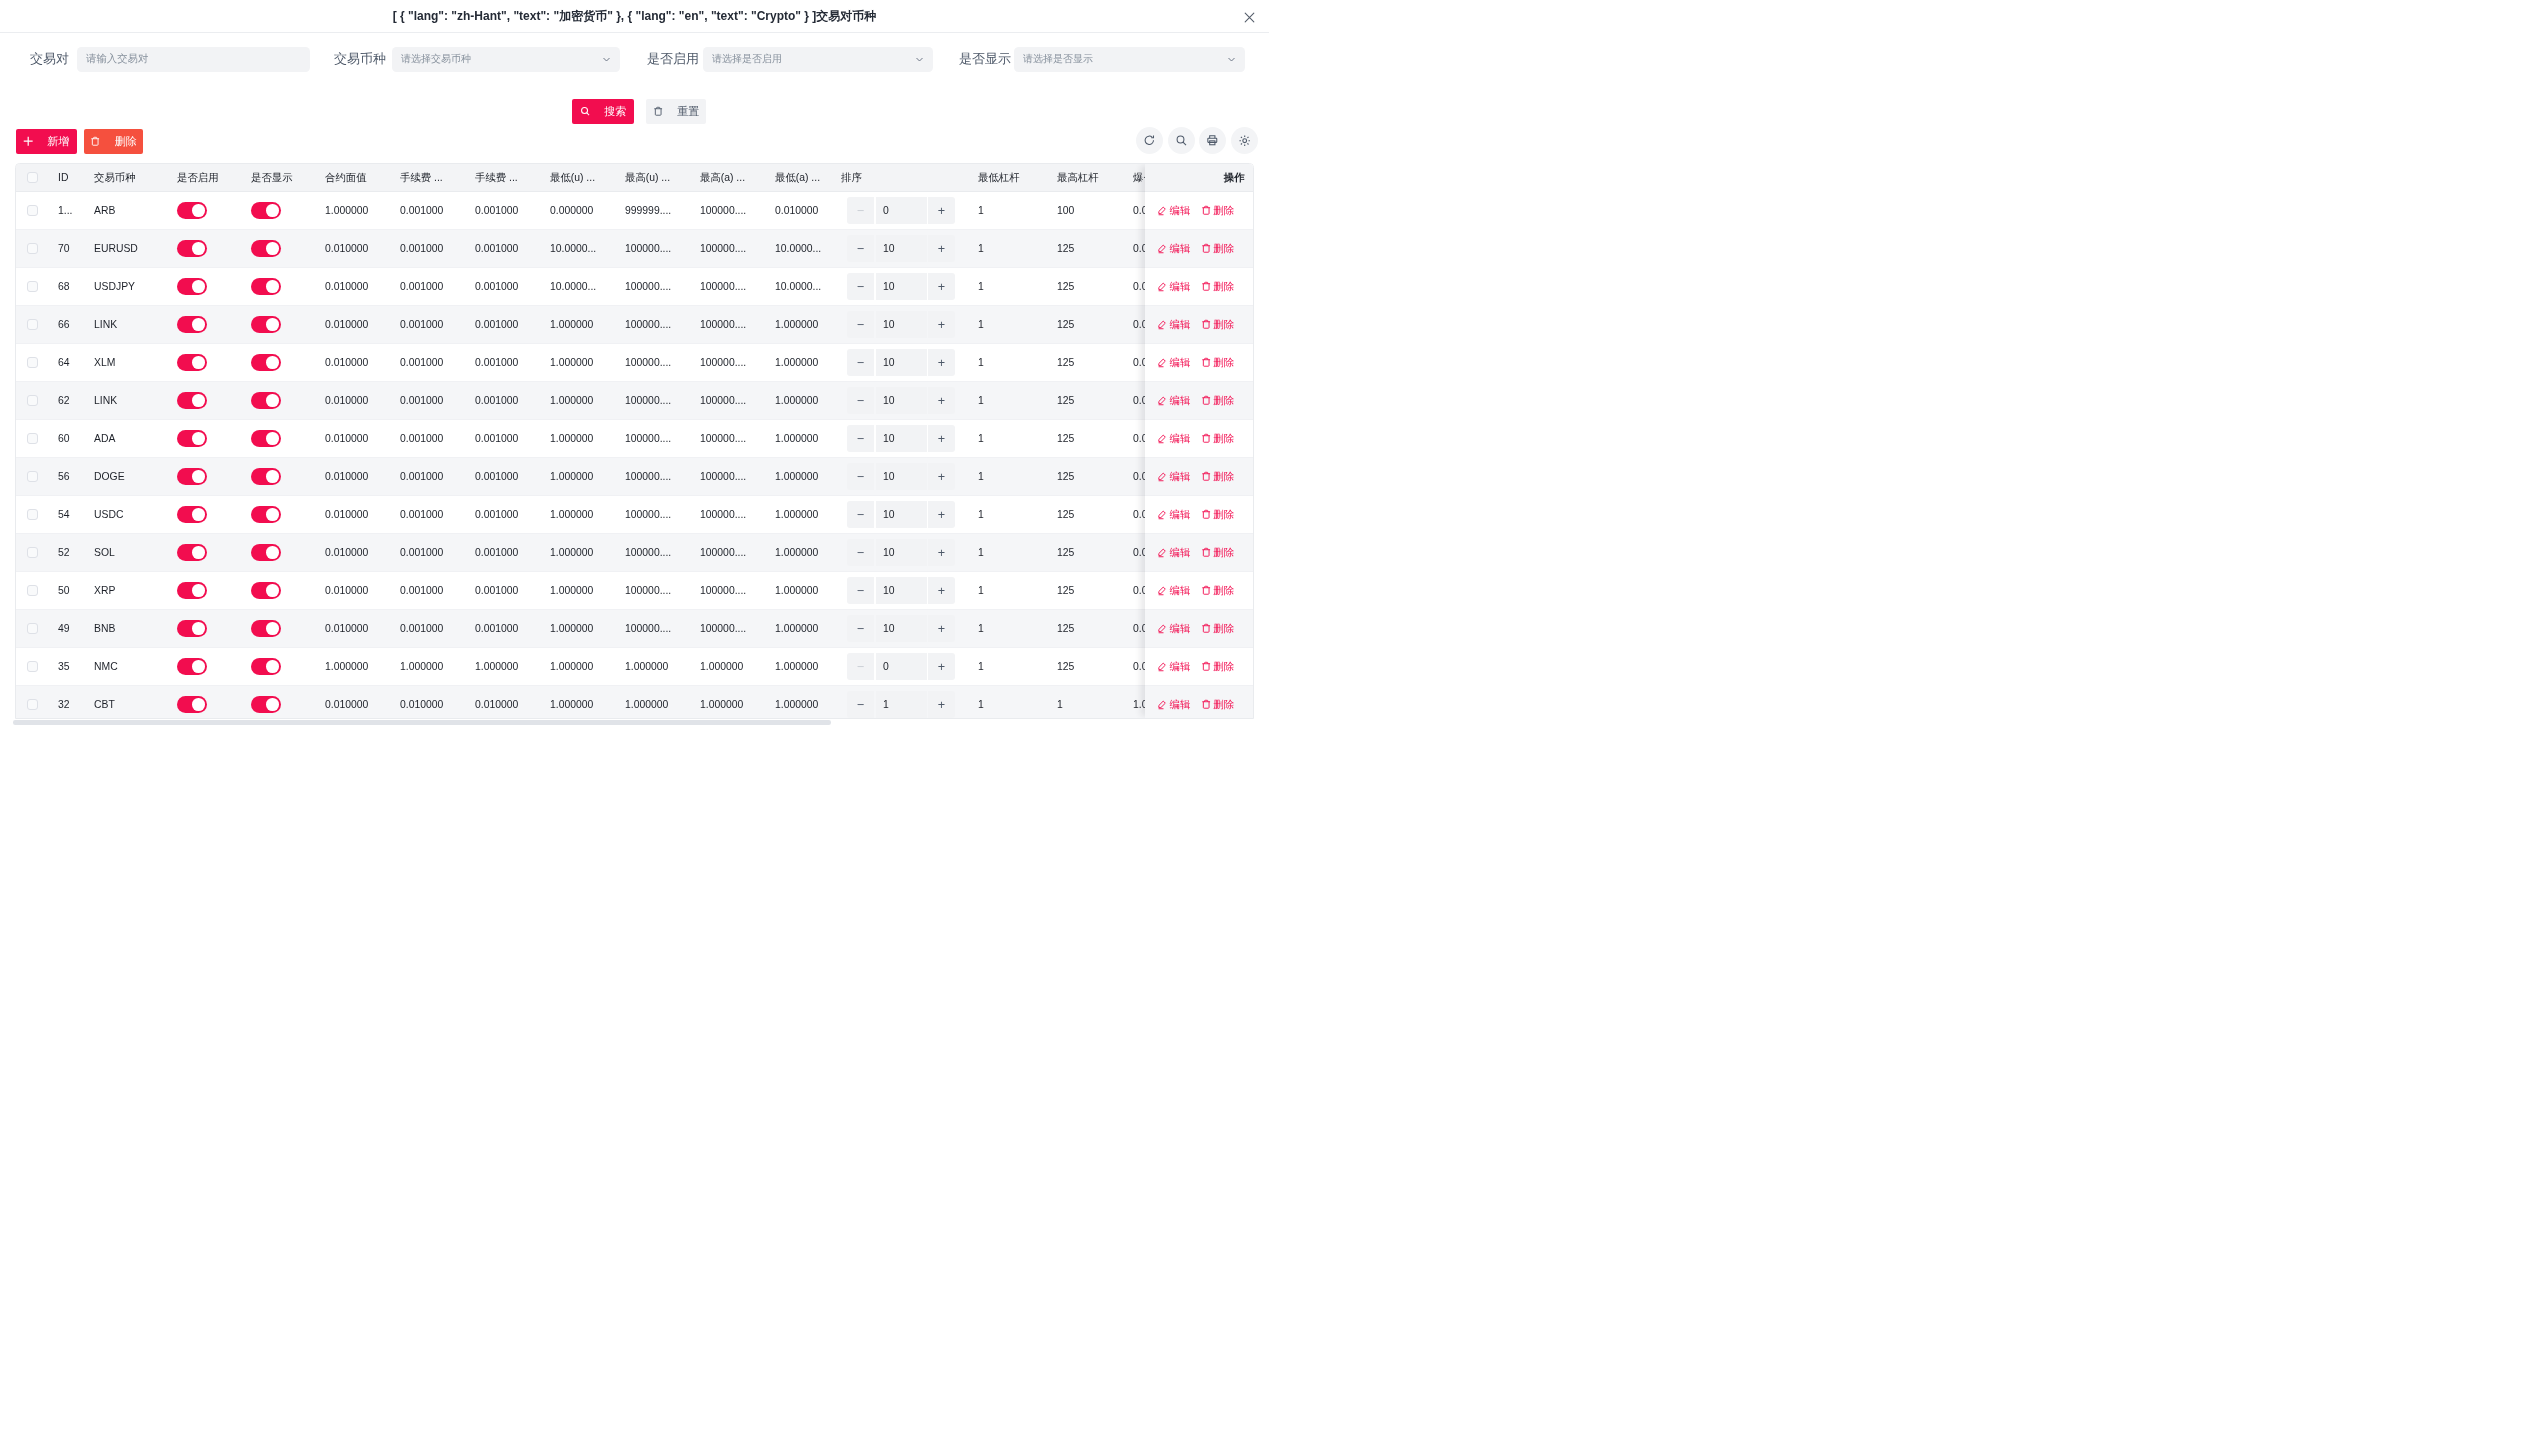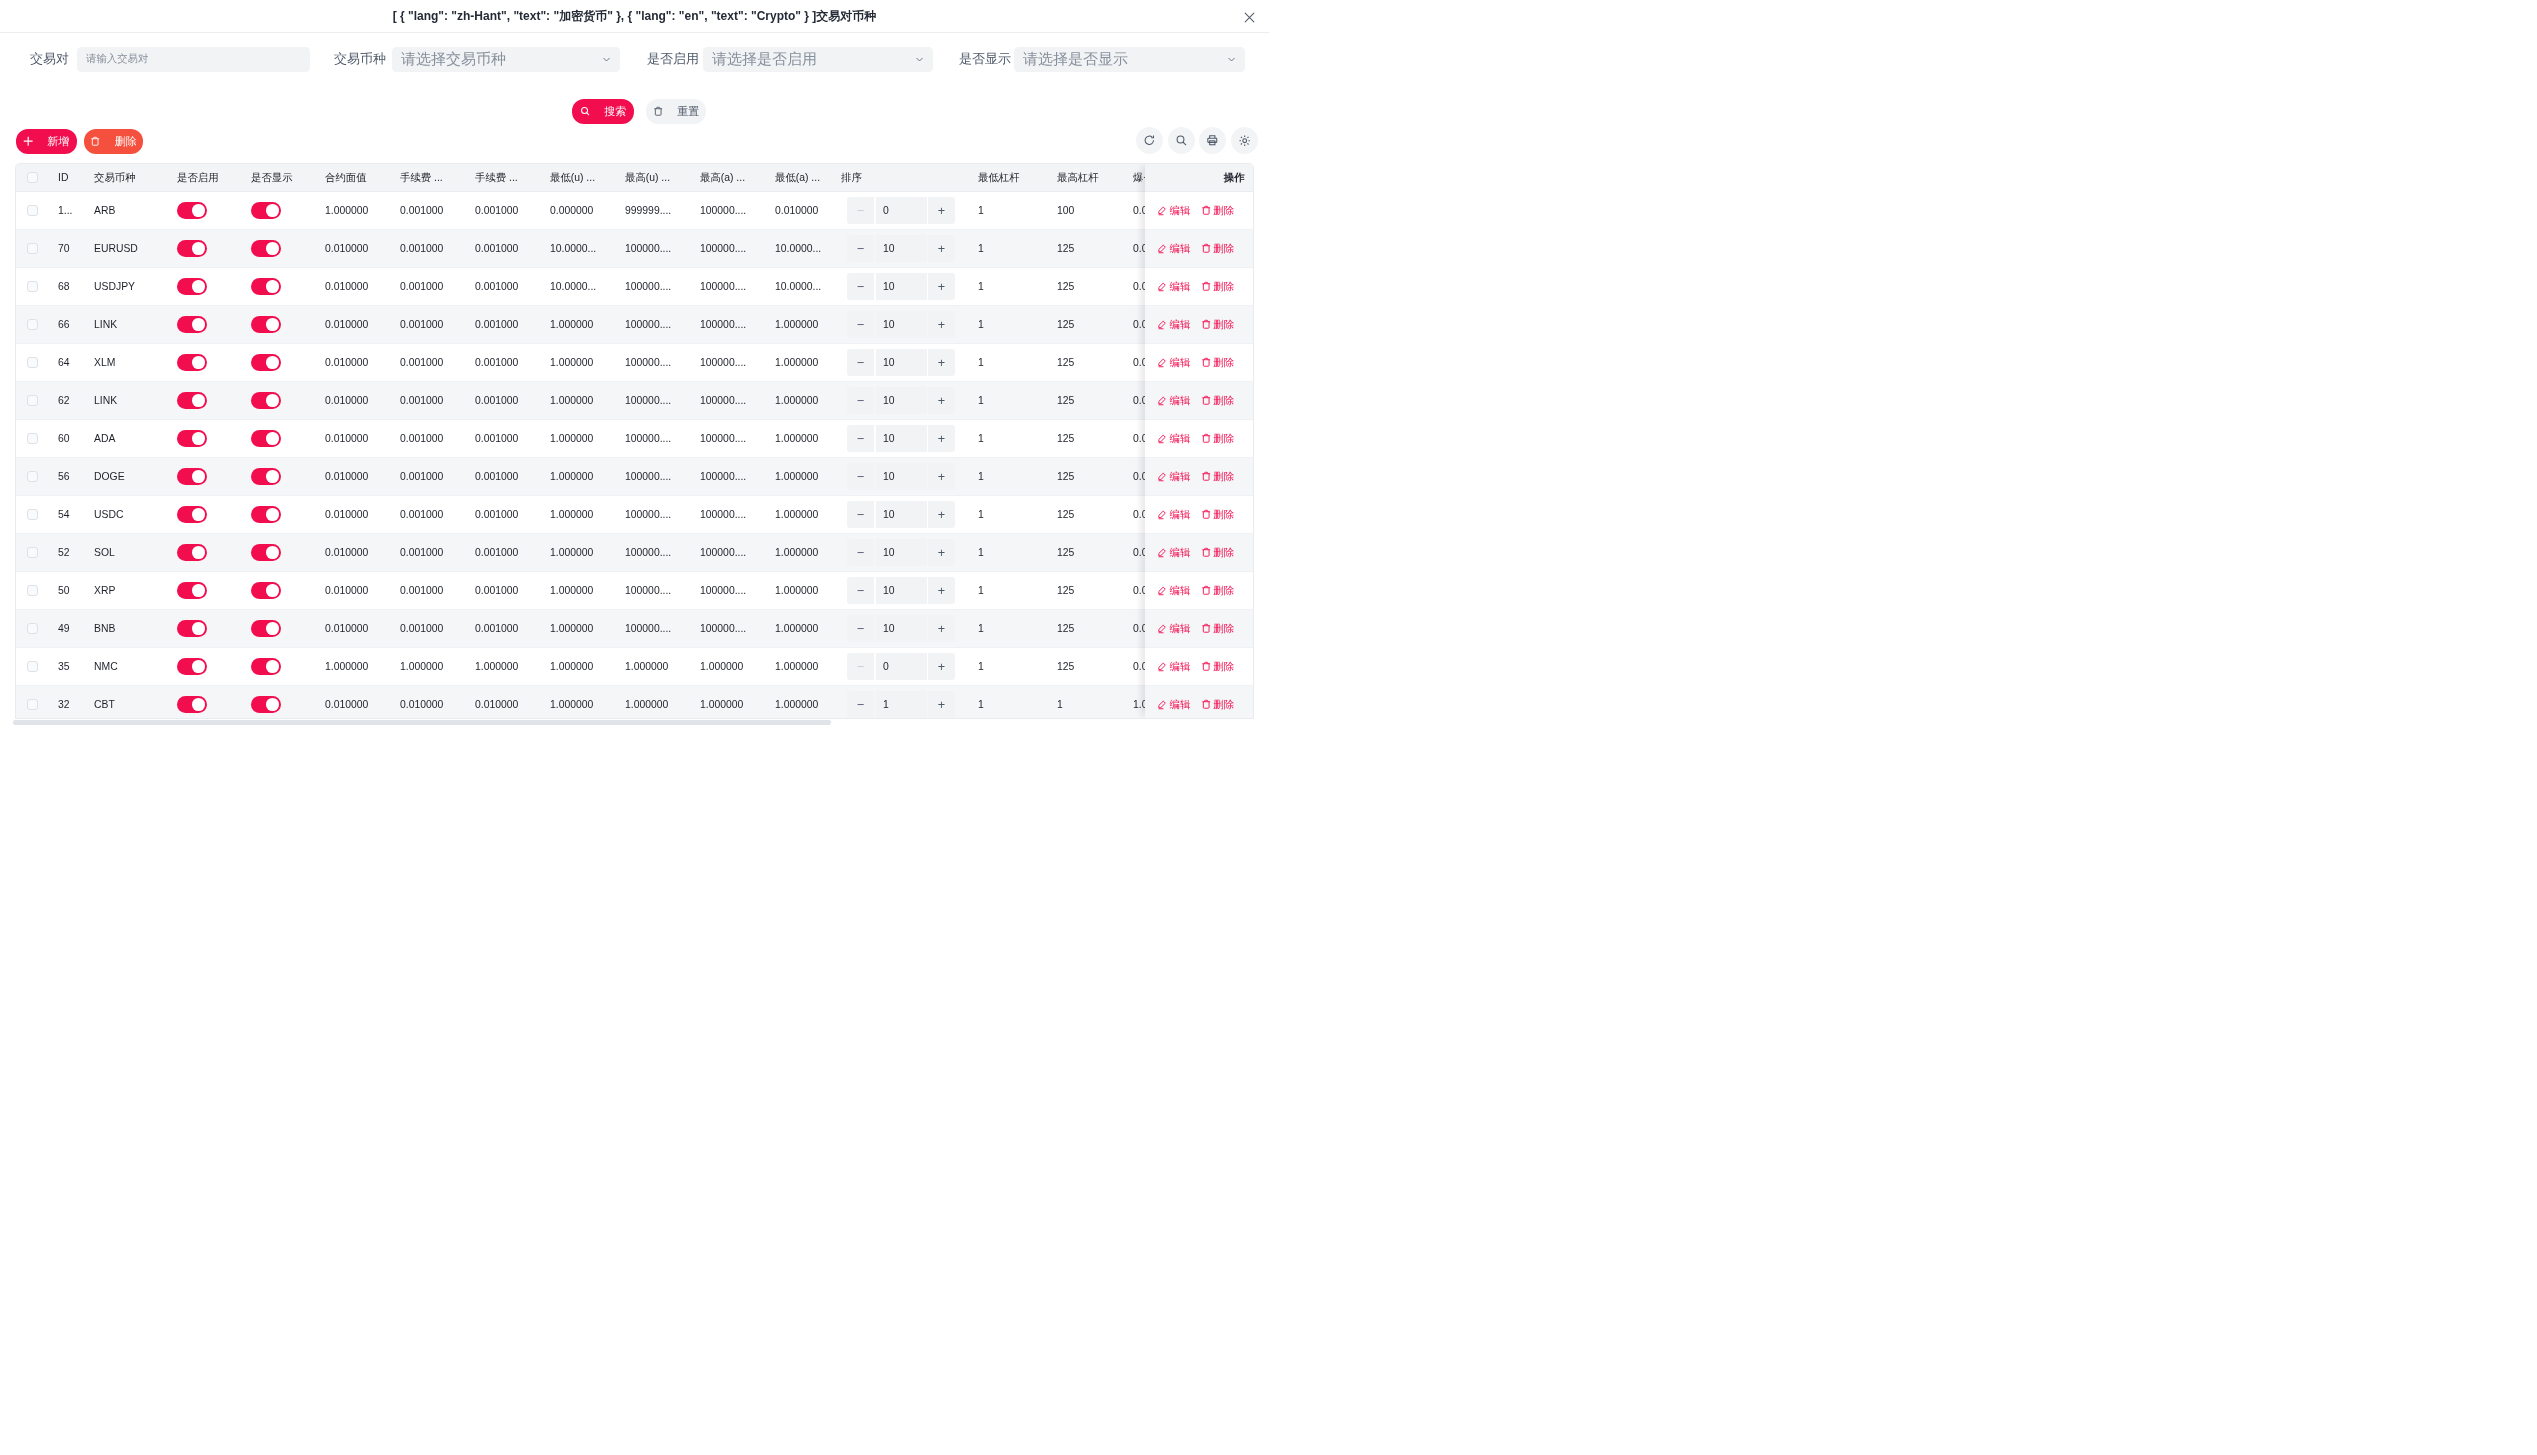--- a/index.html
+++ b/index.html
@@ -25,26 +25,26 @@
   .close-btn{position:absolute;right:9px;top:6px;width:22px;height:22px;display:flex;
     align-items:center;justify-content:center;color:#555e6b;cursor:pointer}
 
   
   .flabel{position:absolute;top:47px;height:24.5px;line-height:24.5px;font-size:13px;color:var(--text2)}
   .fbox{position:absolute;top:47px;height:24.5px;background:var(--fill);border-radius:4.5px;
     display:flex;align-items:center;padding:0 9px}
   .fbox input{flex:1;border:none;background:transparent;outline:none;font-size:10.4px;
     font-family:Liberation Mono, monospace;color:var(--text)}
   .fbox input::placeholder{color:var(--ph)}
-  .fbox .ph{flex:1;font-size:15px;color:var(--ph);overflow:hidden;white-space:nowrap}
+  .fbox .ph{flex:1;font-size:10px;color:var(--ph);overflow:hidden;white-space:nowrap}
   .fbox .chev{color:#6b7485;flex:0 0 auto;margin-left:6px;display:flex}
 
   
   .btn{position:absolute;display:flex;align-items:center;justify-content:center;gap:14px;
-    border:none;border-radius:12px;font-size:11px;cursor:pointer;font-family:inherit}
+    border:none;border-radius:2px;font-size:11px;cursor:pointer;font-family:inherit}
   .btn svg{flex:0 0 auto}
   #btn-search{left:572px;top:99px;width:62px;height:25px;background:var(--primary);color:#fff}
   #btn-reset{left:646px;top:99px;width:60px;height:25px;background:var(--fill);color:var(--text2)}
   #btn-add{left:15.6px;top:129px;width:61px;height:24.5px;background:var(--primary);color:#fff}
   #btn-del{left:84px;top:129px;width:59px;height:24.5px;background:var(--danger);color:#fff}
 
   .circle{position:absolute;top:127px;width:27px;height:27px;border-radius:50%;
     background:#f3f4f6;display:flex;align-items:center;justify-content:center;
     color:var(--text2);cursor:pointer}
 

